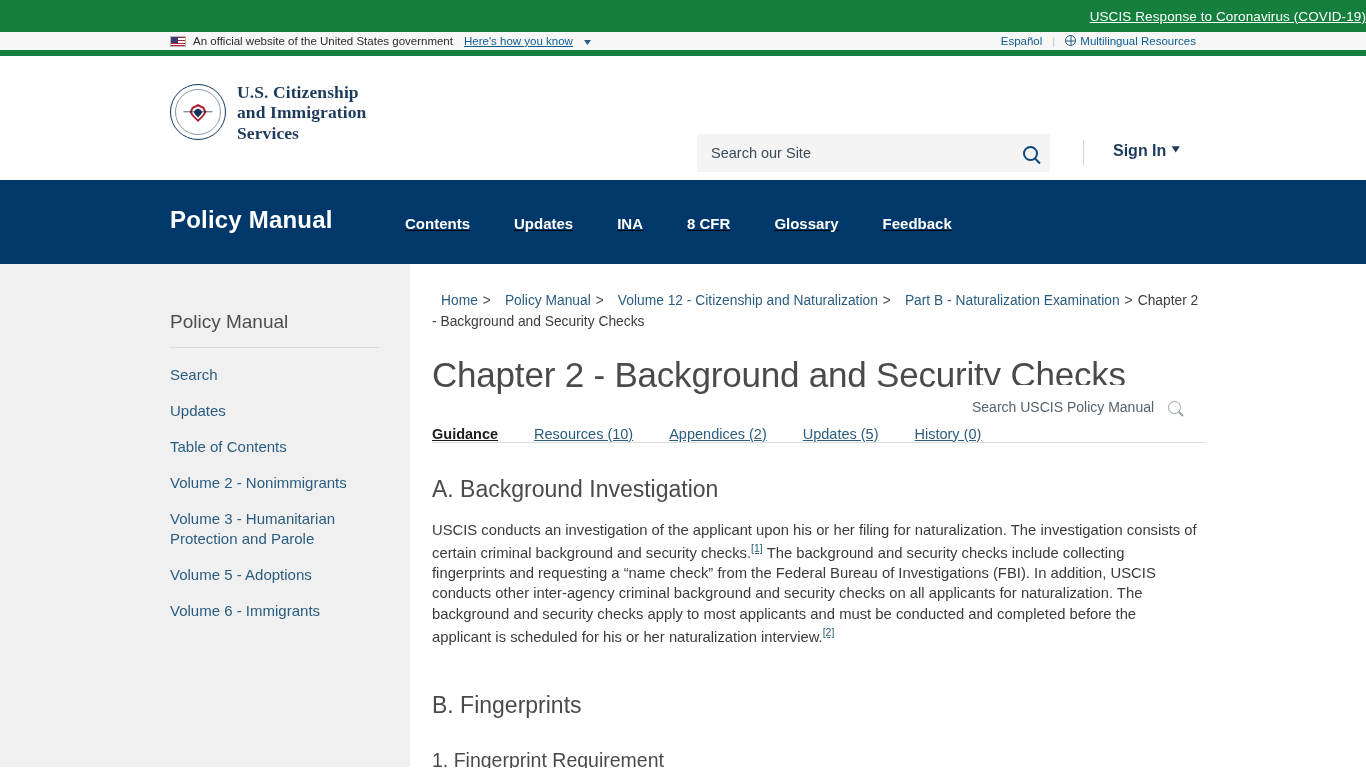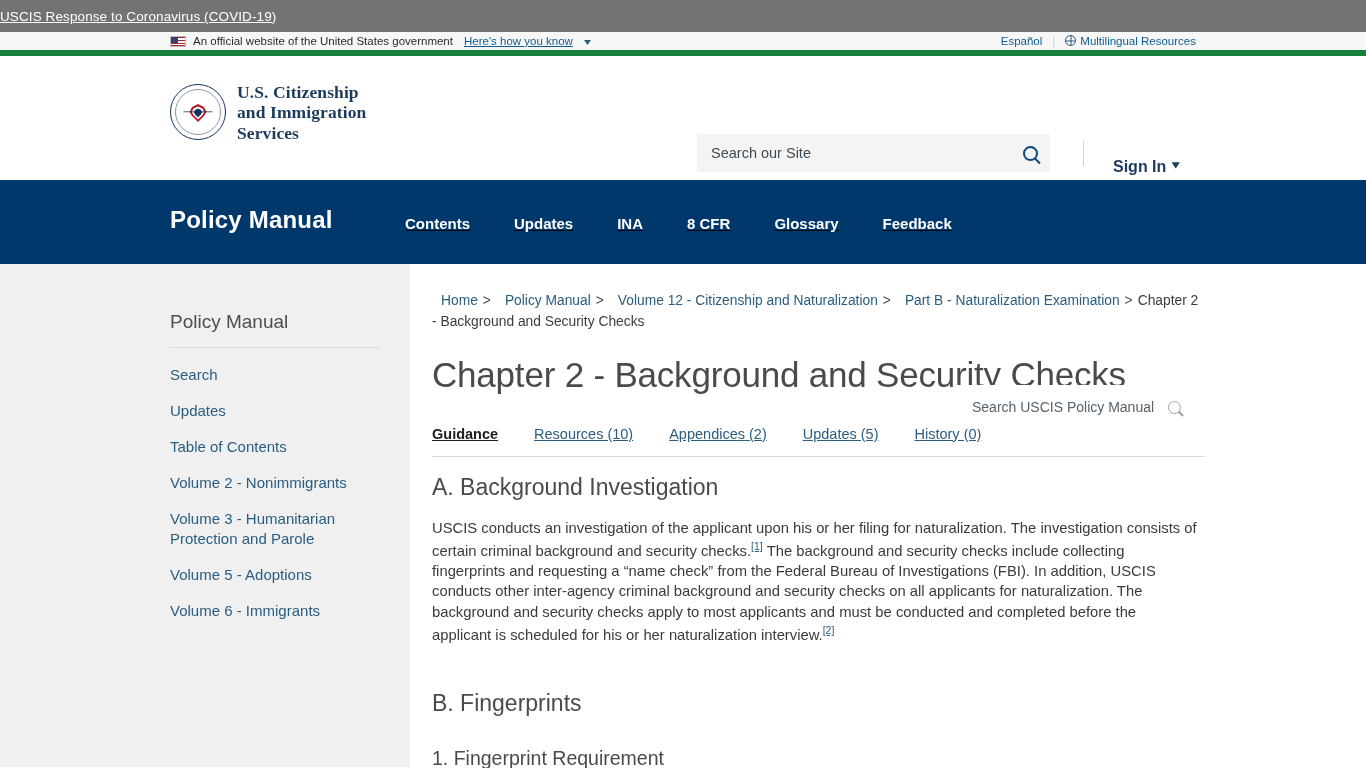--- a/index.html
+++ b/index.html
@@ -6,25 +6,25 @@
   html, body {
     margin: 0; padding: 0;
     width: 1366px; height: 768px;
     overflow: hidden;
     background: #ffffff;
     font-family: "Liberation Sans", sans-serif;
   }
 
   
   .covid-bar {
-    background: #737373;
+    background: #15803d;
     height: 32px;
     display: flex;
     align-items: center;
-    justify-content: flex-start;
+    justify-content: flex-end;
   }
   .covid-link {
     color: #ffffff;
     font-size: 13.5px;
     text-decoration: underline;
     cursor: pointer;
     letter-spacing: .1px;
   }
 
   
@@ -190,21 +190,21 @@
     transform: rotate(45deg);
   }
   .signin-sep {
     position: absolute;
     left: 1083px; top: 84px;
     width: 1px; height: 26px;
     background: #d5d5d5;
   }
   .signin {
     position: absolute;
-    left: 1113px; top: 102px;
+    left: 1113px; top: 86px;
     font-size: 16px;
     font-weight: 700;
     color: #1b3a5c;
     cursor: pointer;
     display: flex;
     align-items: flex-start;
     gap: 7px;
   }
   .caret { font-size: 11px; color: #1b3a5c; transform: scaleX(1.35); }
 
@@ -345,22 +345,21 @@
     color: #4a4a4a;
     font-weight: 400;
     margin: 0 0 31px 0;
     letter-spacing: -.2px;
   }
 
   .tabs {
     display: flex;
     gap: 36px;
     border-bottom: 1px solid #dcdcdc;
-    padding-bottom: 14px;
-    margin-bottom: 17px;
+    margin-bottom: 33px;
   }
   .tabs a {
     font-size: 14.5px;
     text-decoration: underline;
     cursor: pointer;
     color: #2a5d80;
     font-weight: 400;
   }
   .tabs a.active {
     color: #1c1c1c;

